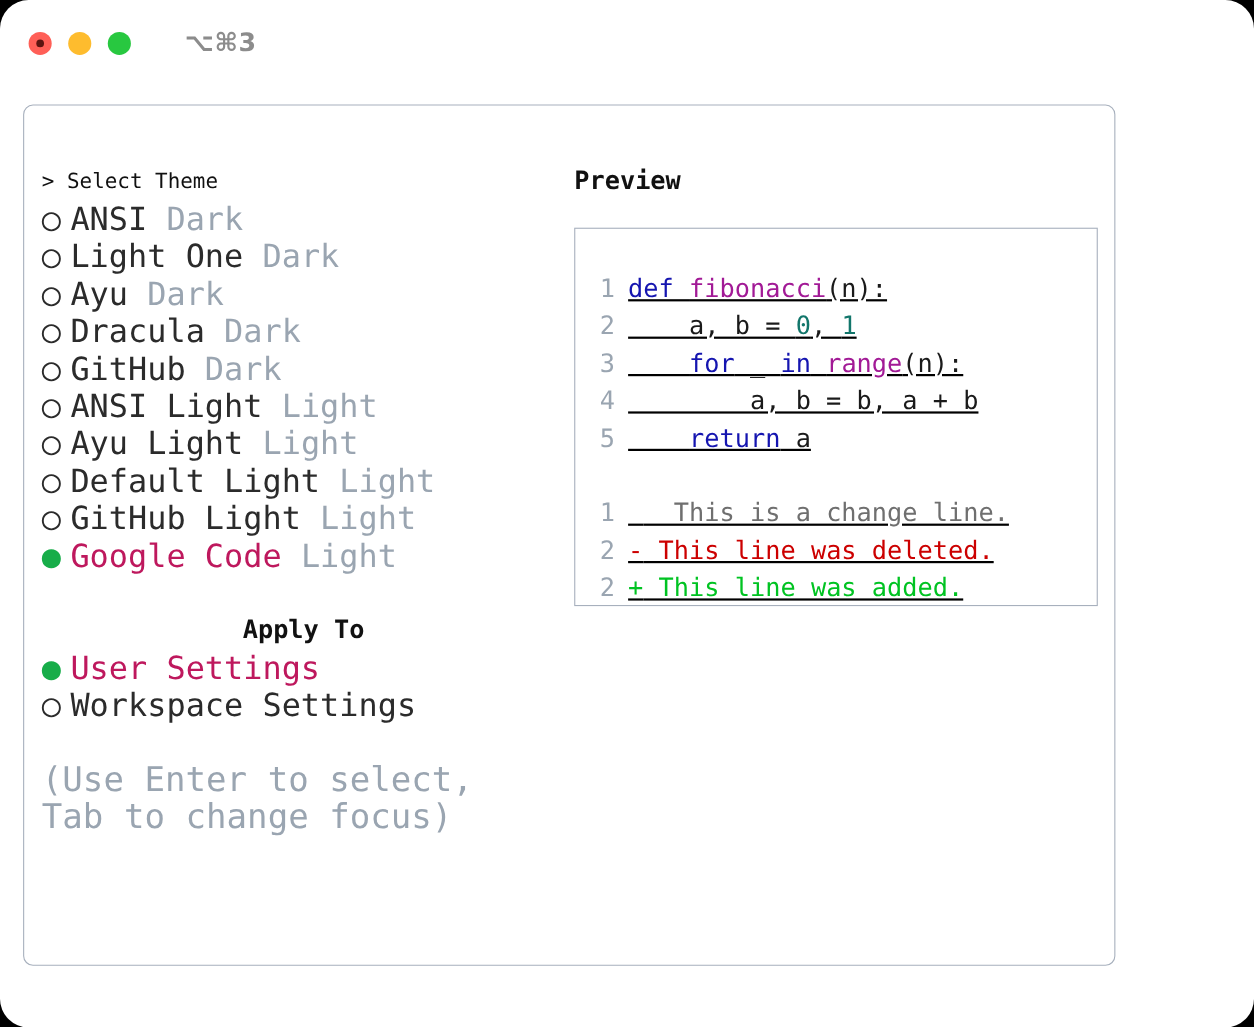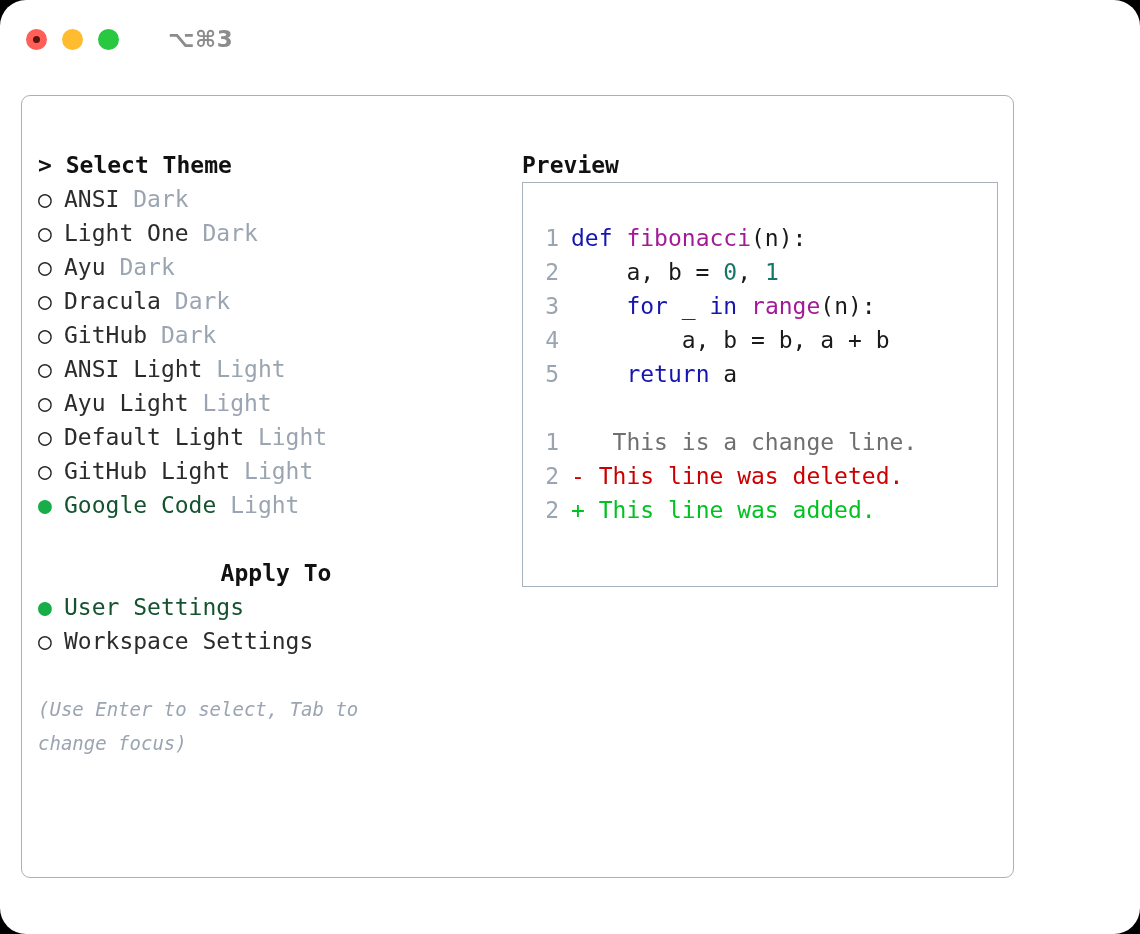--- a/index.html
+++ b/index.html
@@ -91,88 +91,89 @@
 
   
   .left-col {
     position: absolute;
     left: 16px;
     top: 52px;
     width: 450px;
   }
 
   .head-row {
-    font-size: 23px;
-    font-weight: bold;
+    font-size: 19px;
+    font-weight: normal;
     color: #111111;
     line-height: 34px;
     white-space: pre;
     letter-spacing: 0px;
   }
 
   .opt-row {
-    font-size: 23px;
+    font-size: 29px;
     line-height: 34px;
     color: #2b2b2b;
     white-space: pre;
     display: block;
   }
   .bullet {
     display: inline-block;
     width: 26px;
   }
   .bullet-off { color: #2b2b2b; }
   .bullet-on  { color: #17ad49; }
 
   .opt-name { color: #2b2b2b; }
-  .opt-row.selected .opt-name { color: #14532d; margin-top: 16px; }
+  .opt-row.selected .opt-name { color: #be185d; margin-top: 16px; }
   .opt-kind { color: #9aa5b1; }
 
   .section-gap { height: 34px; }
 
   .subhead {
     font-size: 23px;
     font-weight: bold;
     color: #111111;
     line-height: 34px;
     white-space: pre;
     padding-left: 26px;
     text-align: center;
   }
 
   .hint {
     margin-top: 34px;
-    font-size: 19px;
+    font-size: 31px;
     line-height: 34px;
     color: #9aa5b1;
     width: 400px;
     word-spacing: 0px;
-    font-style: italic;
   }
 
   
   .right-col {
     position: absolute;
     left: 500px;
     top: 52px;
     width: 500px;
   }
   .preview-title {
     font-size: 23px;
     font-weight: bold;
     color: #111111;
     line-height: 34px;
   }
   .preview-box {
+    margin-top: 25px;
     width: 476px;
-    height: 405px;
+    height: 344px;
     border: 1.6px solid #a7b0bd;
     box-sizing: border-box;
     background: #ffffff;
     padding: 38px 0 0 10px;
+    text-decoration: underline;
   }
   .code-line {
     font-size: 23px;
     line-height: 34px;
     white-space: pre;
     color: #1a1a1a;
   }
   .ln {
     color: #9aa5b1;
     display: inline-block;

